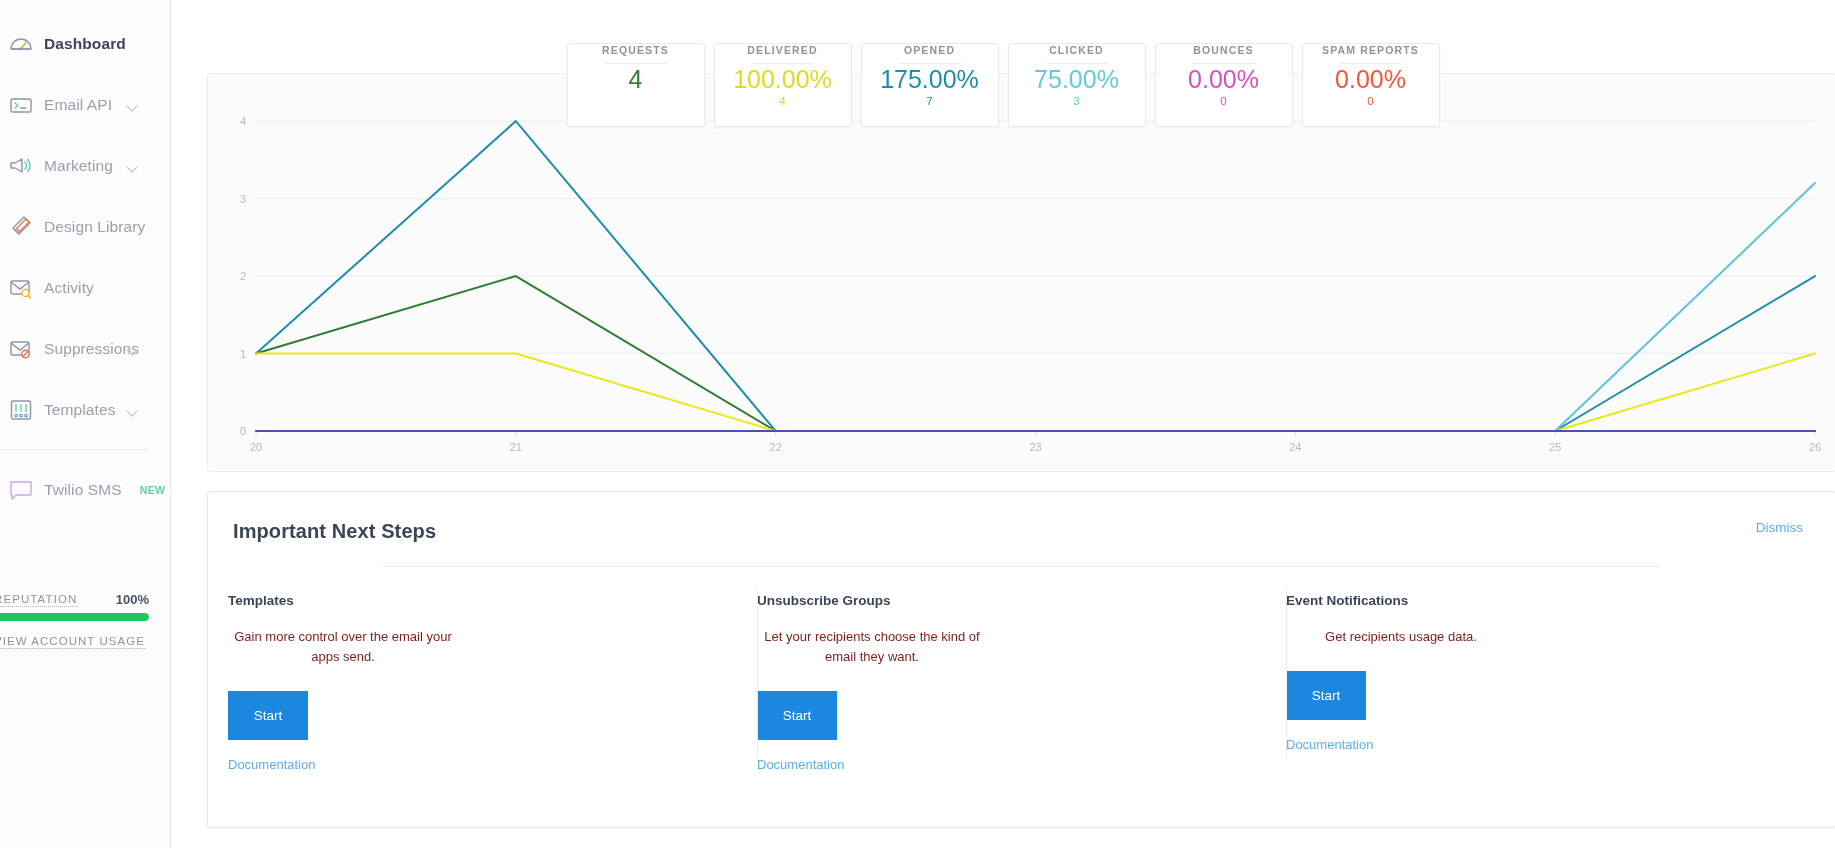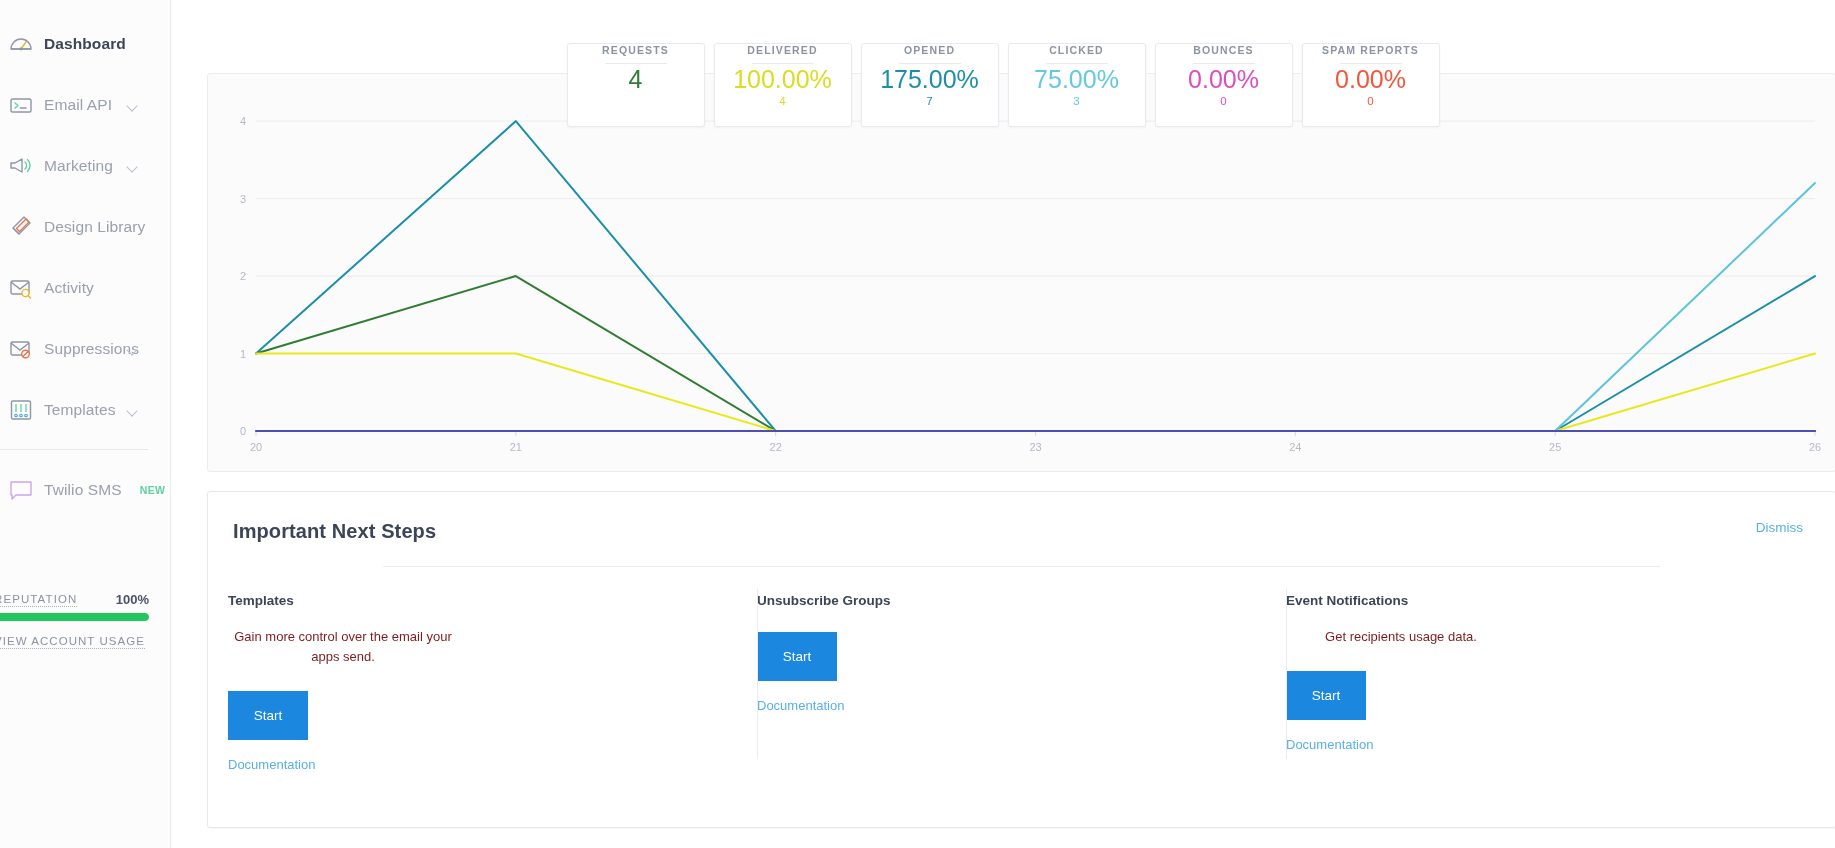--- a/index.html
+++ b/index.html
@@ -346,20 +346,21 @@
       <div class="next-divider"></div>
       <div class="cols" id="next-cols">
           <div class="col">
             <div class="col-title">Templates</div>
             <div class="col-desc">Gain more control over the email your apps send.</div>
             <button class="start-btn">Start</button>
             <div class="doc-link">Documentation</div>
           </div>
           <div class="col">
             <div class="col-title">Unsubscribe Groups</div>
+            <div class="col-desc">Let your recipients choose the kind of email they want.</div>
             <button class="start-btn">Start</button>
             <div class="doc-link">Documentation</div>
           </div>
           <div class="col">
             <div class="col-title">Event Notifications</div>
             <div class="col-desc">Get recipients usage data.</div>
             <button class="start-btn">Start</button>
             <div class="doc-link">Documentation</div>
           </div>
         </div>

